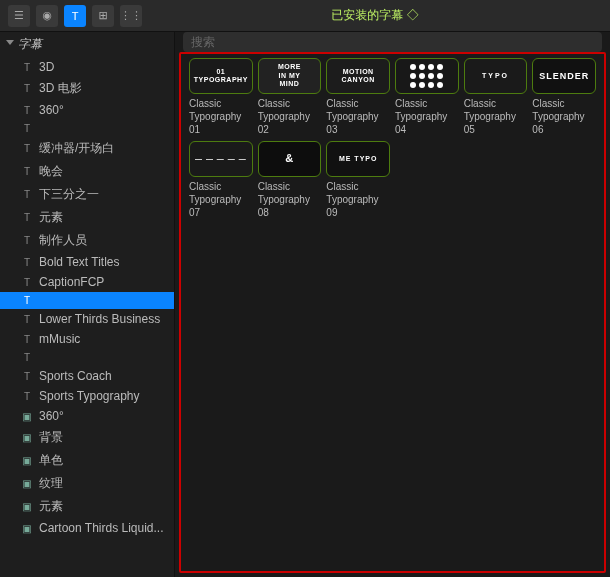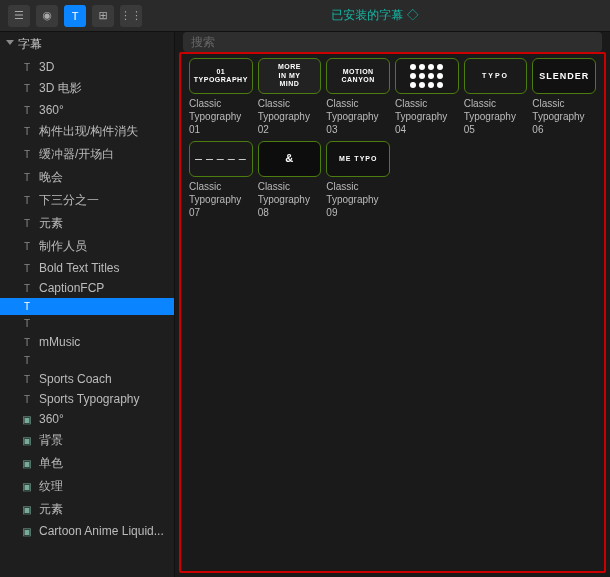--- a/index.html
+++ b/index.html
@@ -35,21 +35,21 @@
       font-size: 11px;
       cursor: pointer;
     }
     .toolbar-icon.active {
       background: #0a84ff;
       color: #fff;
     }
     .toolbar-title {
       flex: 1;
       text-align: center;
-      color: #14b8a6;
+      color: #bef264;
       font-size: 12px;
     }
 
     
     .main {
       display: flex;
       flex: 1;
       overflow: hidden;
     }
 
@@ -65,20 +65,21 @@
     .sidebar::-webkit-scrollbar-thumb { background: #444; border-radius: 2px; }
 
     .sidebar-section-header {
       display: flex;
       align-items: center;
       padding: 4px 6px;
       gap: 4px;
       cursor: pointer;
       color: #ccc;
       font-size: 12px;
+      font-style: italic;
     }
 
     .sidebar-item {
       display: flex;
       align-items: center;
       padding: 3px 6px 3px 20px;
       gap: 5px;
       cursor: pointer;
       color: #bbb;
       font-size: 12px;
@@ -252,21 +253,20 @@
     <div class="sidebar-item">
       <span class="item-icon">T</span>
       <span class="item-label">3D 电影</span>
     </div>
     <div class="sidebar-item">
       <span class="item-icon">T</span>
       <span class="item-label">360°</span>
     </div>
     <div class="sidebar-item">
       <span class="item-icon">T</span>
-      <span class="item-label">构件出现/构件消失</span>
     </div>
     <div class="sidebar-item">
       <span class="item-icon">T</span>
       <span class="item-label">缓冲器/开场白</span>
     </div>
     <div class="sidebar-item">
       <span class="item-icon">T</span>
       <span class="item-label">晚会</span>
     </div>
     <div class="sidebar-item">
@@ -287,20 +287,21 @@
     </div>
     <div class="sidebar-item">
       <span class="item-icon">T</span>
       <span class="item-label">CaptionFCP</span>
     </div>
     <div class="sidebar-item selected">
       <span class="item-icon">T</span>
     </div>
     <div class="sidebar-item">
       <span class="item-icon">T</span>
+      <span class="item-label">Lower Thirds Business</span>
     </div>
     <div class="sidebar-item">
       <span class="item-icon">T</span>
       <span class="item-label">mMusic</span>
     </div>
     <div class="sidebar-item">
       <span class="item-icon">T</span>
     </div>
     <div class="sidebar-item">
       <span class="item-icon">T</span>
@@ -327,21 +328,21 @@
     <div class="sidebar-item">
       <span class="item-icon" style="color:#7a9;">▣</span>
       <span class="item-label">纹理</span>
     </div>
     <div class="sidebar-item">
       <span class="item-icon" style="color:#7a9;">▣</span>
       <span class="item-label">元素</span>
     </div>
     <div class="sidebar-item">
       <span class="item-icon" style="color:#7a9;">▣</span>
-      <span class="item-label">Cartoon Anime Liquid...</span>
+      <span class="item-label">Cartoon Thirds Liquid...</span>
     </div>
     <div class="sidebar-item">
       
       
     </div>
   </div>
 
   <div class="content">
 
     <div class="search-bar">

